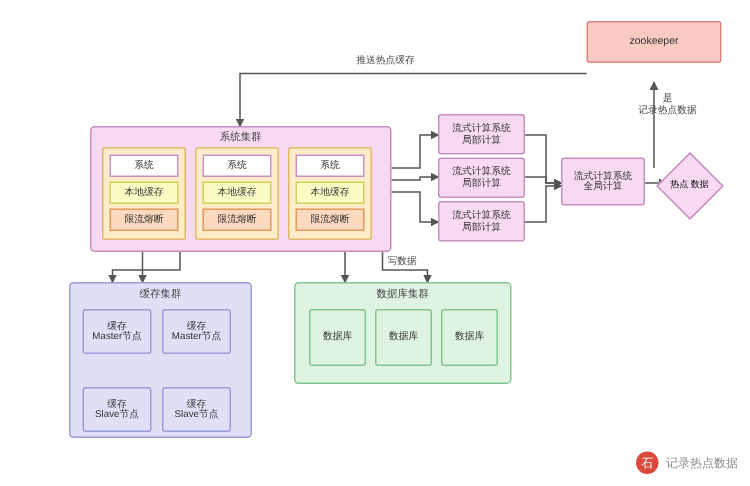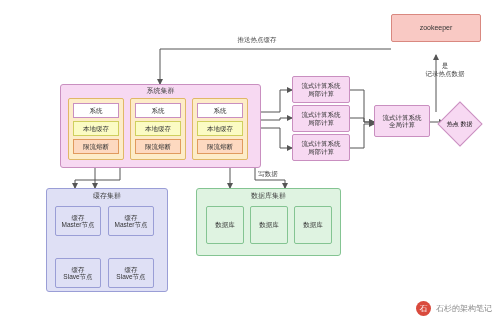--- a/index.html
+++ b/index.html
@@ -155,16 +155,16 @@
   <div class="node b-db" style="left:250px;top:206px;width:38px;height:38px;border-radius:2px;font-size:6.5px;">数据库</div>
   <div class="node b-db" style="left:294px;top:206px;width:38px;height:38px;border-radius:2px;font-size:6.5px;">数据库</div>
 
   <div class="lbl" style="left:212px;top:36px;width:90px;font-size:6.5px;">推送热点缓存</div>
   <div class="lbl" style="left:243px;top:170px;width:50px;font-size:6.5px;">写数据</div>
   <div class="lbl" style="left:416px;top:62px;width:58px;font-size:6.5px;line-height:1.3;">是
 记录热点数据</div>
 
   <div class="watermark">
     <span class="wm-logo">石</span>
-    <span style="font-size:8px;">石杉的架构笔记</span>
+    <span style="font-size:8px;">记录热点数据</span>
   </div>
 
 </div>
 
 </body></html>

